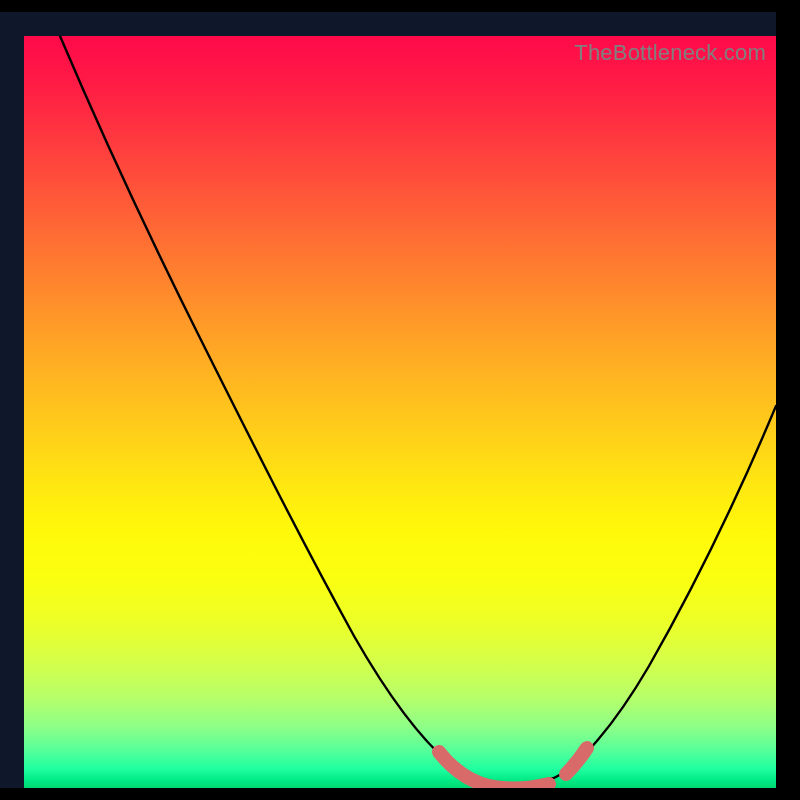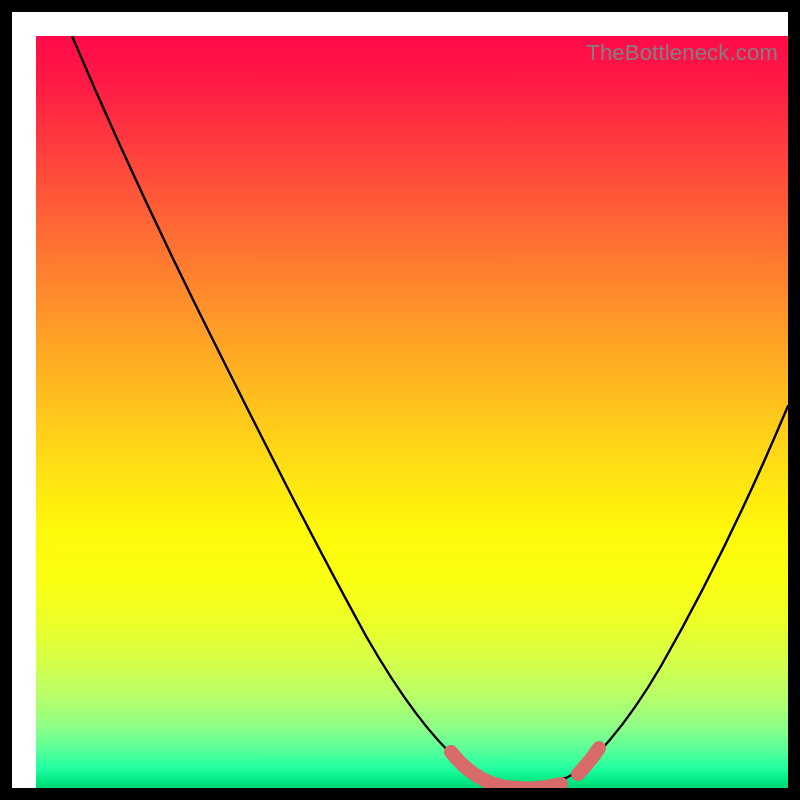--- a/index.html
+++ b/index.html
@@ -6,25 +6,25 @@
     margin: 0;
     padding: 0;
     width: 800px;
     height: 800px;
     background: #000;
     overflow: hidden;
     font-family: Arial, Helvetica, sans-serif;
   }
   .frame {
     position: absolute;
-    left: 12px;
+    left: 0;
     top: 12px;
     width: 776px;
     height: 776px;
-    background: #ffffff;
+    background: #0f172a;
     text-align: center;
   }
   .plot {
     position: absolute;
     left: 24px;
     top: 24px;
     width: 752px;
     height: 752px;
     overflow: hidden;
   }

